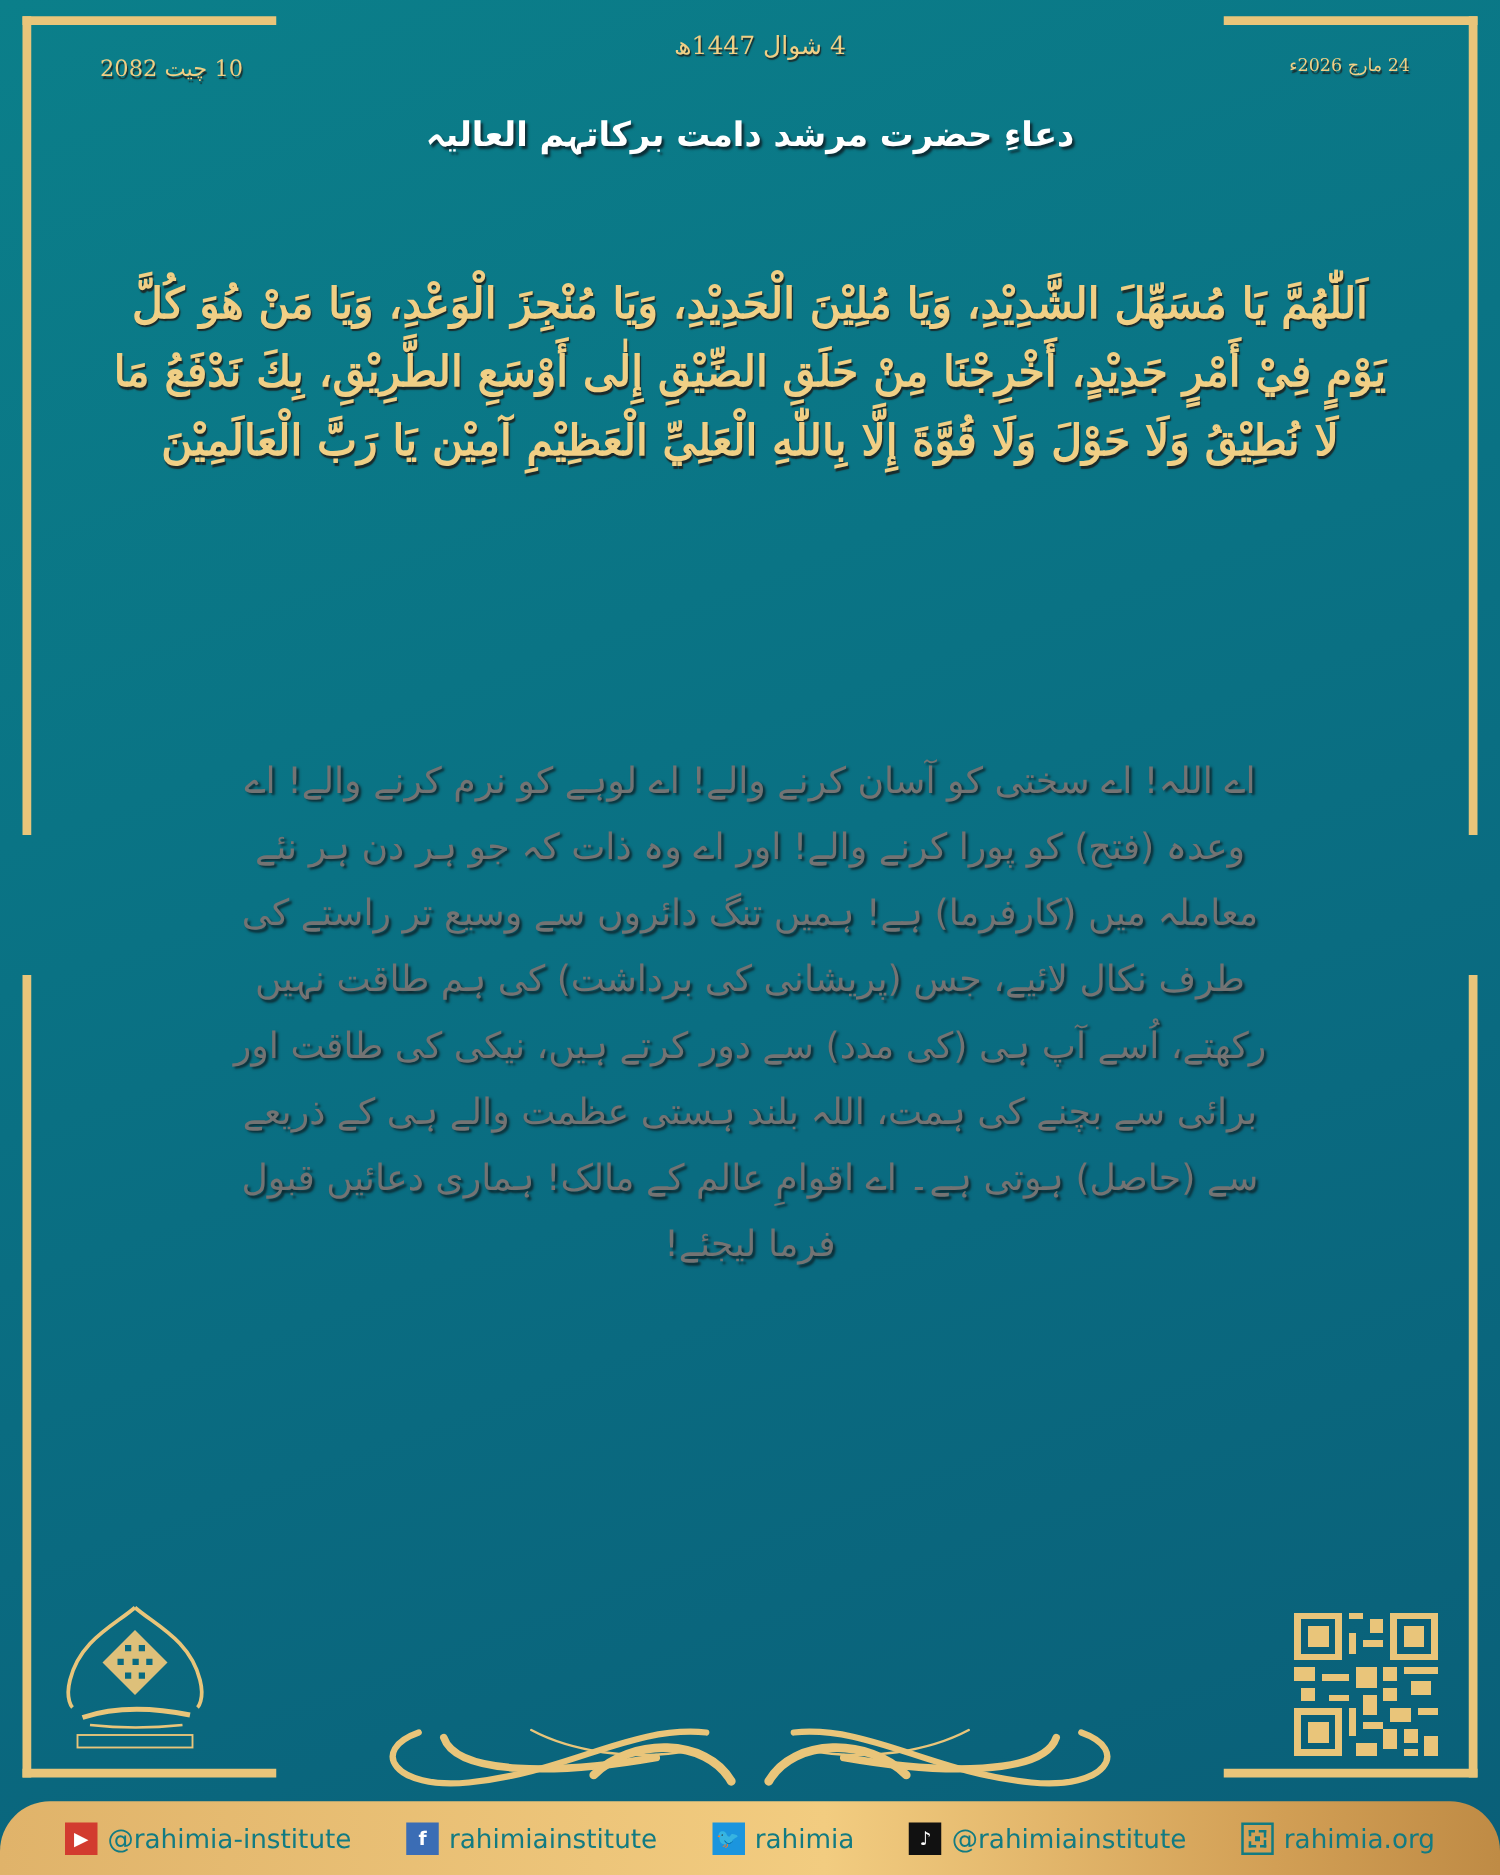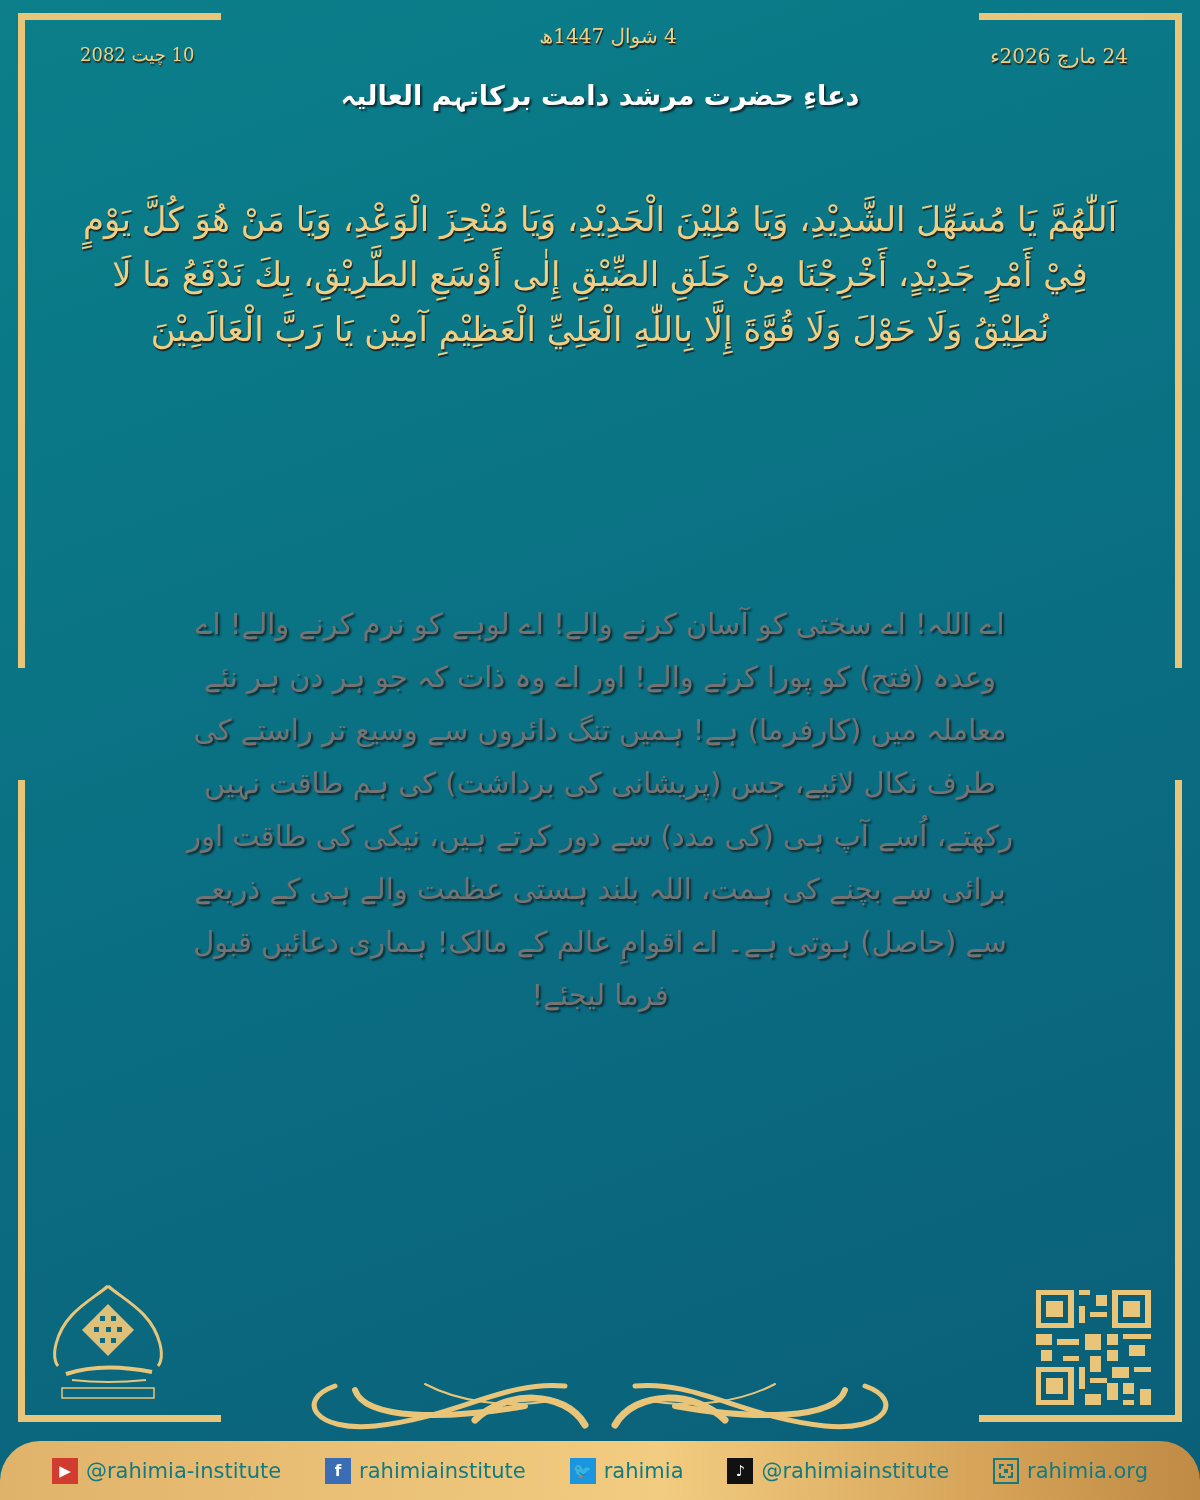--- a/index.html
+++ b/index.html
@@ -9,26 +9,26 @@
       font-family: "DejaVu Sans", sans-serif;
     }
     .frame { position: absolute; border-color: #e9c57a; border-style: solid; border-width: 0; }
     .frame.tl { left: 18px; top: 13px; width: 196px; height: 648px; border-top-width: 7px; border-left-width: 7px; }
     .frame.tr { right: 18px; top: 13px; width: 196px; height: 648px; border-top-width: 7px; border-right-width: 7px; }
     .frame.bl { left: 18px; top: 780px; width: 196px; height: 635px; border-bottom-width: 7px; border-left-width: 7px; }
     .frame.br { right: 18px; top: 780px; width: 196px; height: 635px; border-bottom-width: 7px; border-right-width: 7px; }
 
     .gold { color: #f0cf85; text-shadow: 1px 2px 1px #1a2a2a; }
     .date-left { position: absolute; left: 80px; top: 44px; font-family: "DejaVu Serif", serif; font-size: 18px; direction: rtl; }
-    .date-right { position: absolute; right: 72px; top: 44px; font-family: "DejaVu Serif", serif; font-size: 20px; direction: rtl; }
+    .date-right { position: absolute; right: 72px; top: 44px; font-family: "DejaVu Serif", serif; font-size: 14px; direction: rtl; }
     .date-hijri { position: absolute; left: 0; right: 0; top: 24px; text-align: center; font-family: "DejaVu Serif", serif; font-size: 20px; direction: rtl; padding-left: 16px; }
-    .title { position: absolute; left: 0; right: 0; top: 80px; text-align: center; color: #ffffff; font-size: 27px; font-weight: bold; direction: rtl; text-shadow: 2px 2px 2px #0d2b33; }
+    .title { position: absolute; left: 0; right: 0; top: 92px; text-align: center; color: #ffffff; font-size: 27px; font-weight: bold; direction: rtl; text-shadow: 2px 2px 2px #0d2b33; }
 
-    .arabic { position: absolute; left: 80px; right: 80px; top: 192px; text-align: center; direction: rtl;
-      font-family: "DejaVu Serif", serif; font-size: 34px; font-weight: normal; line-height: 55px; }
+    .arabic { position: absolute; left: 80px; right: 80px; top: 216px; text-align: center; direction: rtl;
+      font-family: "DejaVu Serif", serif; font-size: 34px; font-weight: bold; line-height: 55px; }
     .urdu { position: absolute; left: 170px; right: 170px; top: 598px; text-align: center; direction: rtl;
       color: #737373; font-family: "DejaVu Sans", sans-serif; font-size: 29px; line-height: 53px; text-shadow: 2px 2px 2px #0d2b33; }
 
     .logo { position: absolute; left: 42px; top: 1282px; width: 132px; height: 125px; }
     .qr { position: absolute; left: 1033px; top: 1290px; width: 120px; height: 115px; }
     .ornament { position: absolute; left: 305px; top: 1370px; width: 590px; height: 64px; }
 
     .footer { position: absolute; left: 0; right: 0; top: 1441px; height: 59px;
       background: linear-gradient(90deg, #e0b36a 0%, #f2cc80 55%, #d29f55 85%, #bf8b45 100%);
       border-radius: 40px 40px 0 0; display: flex; align-items: center; justify-content: space-around; padding: 0 30px; box-sizing: border-box; }

